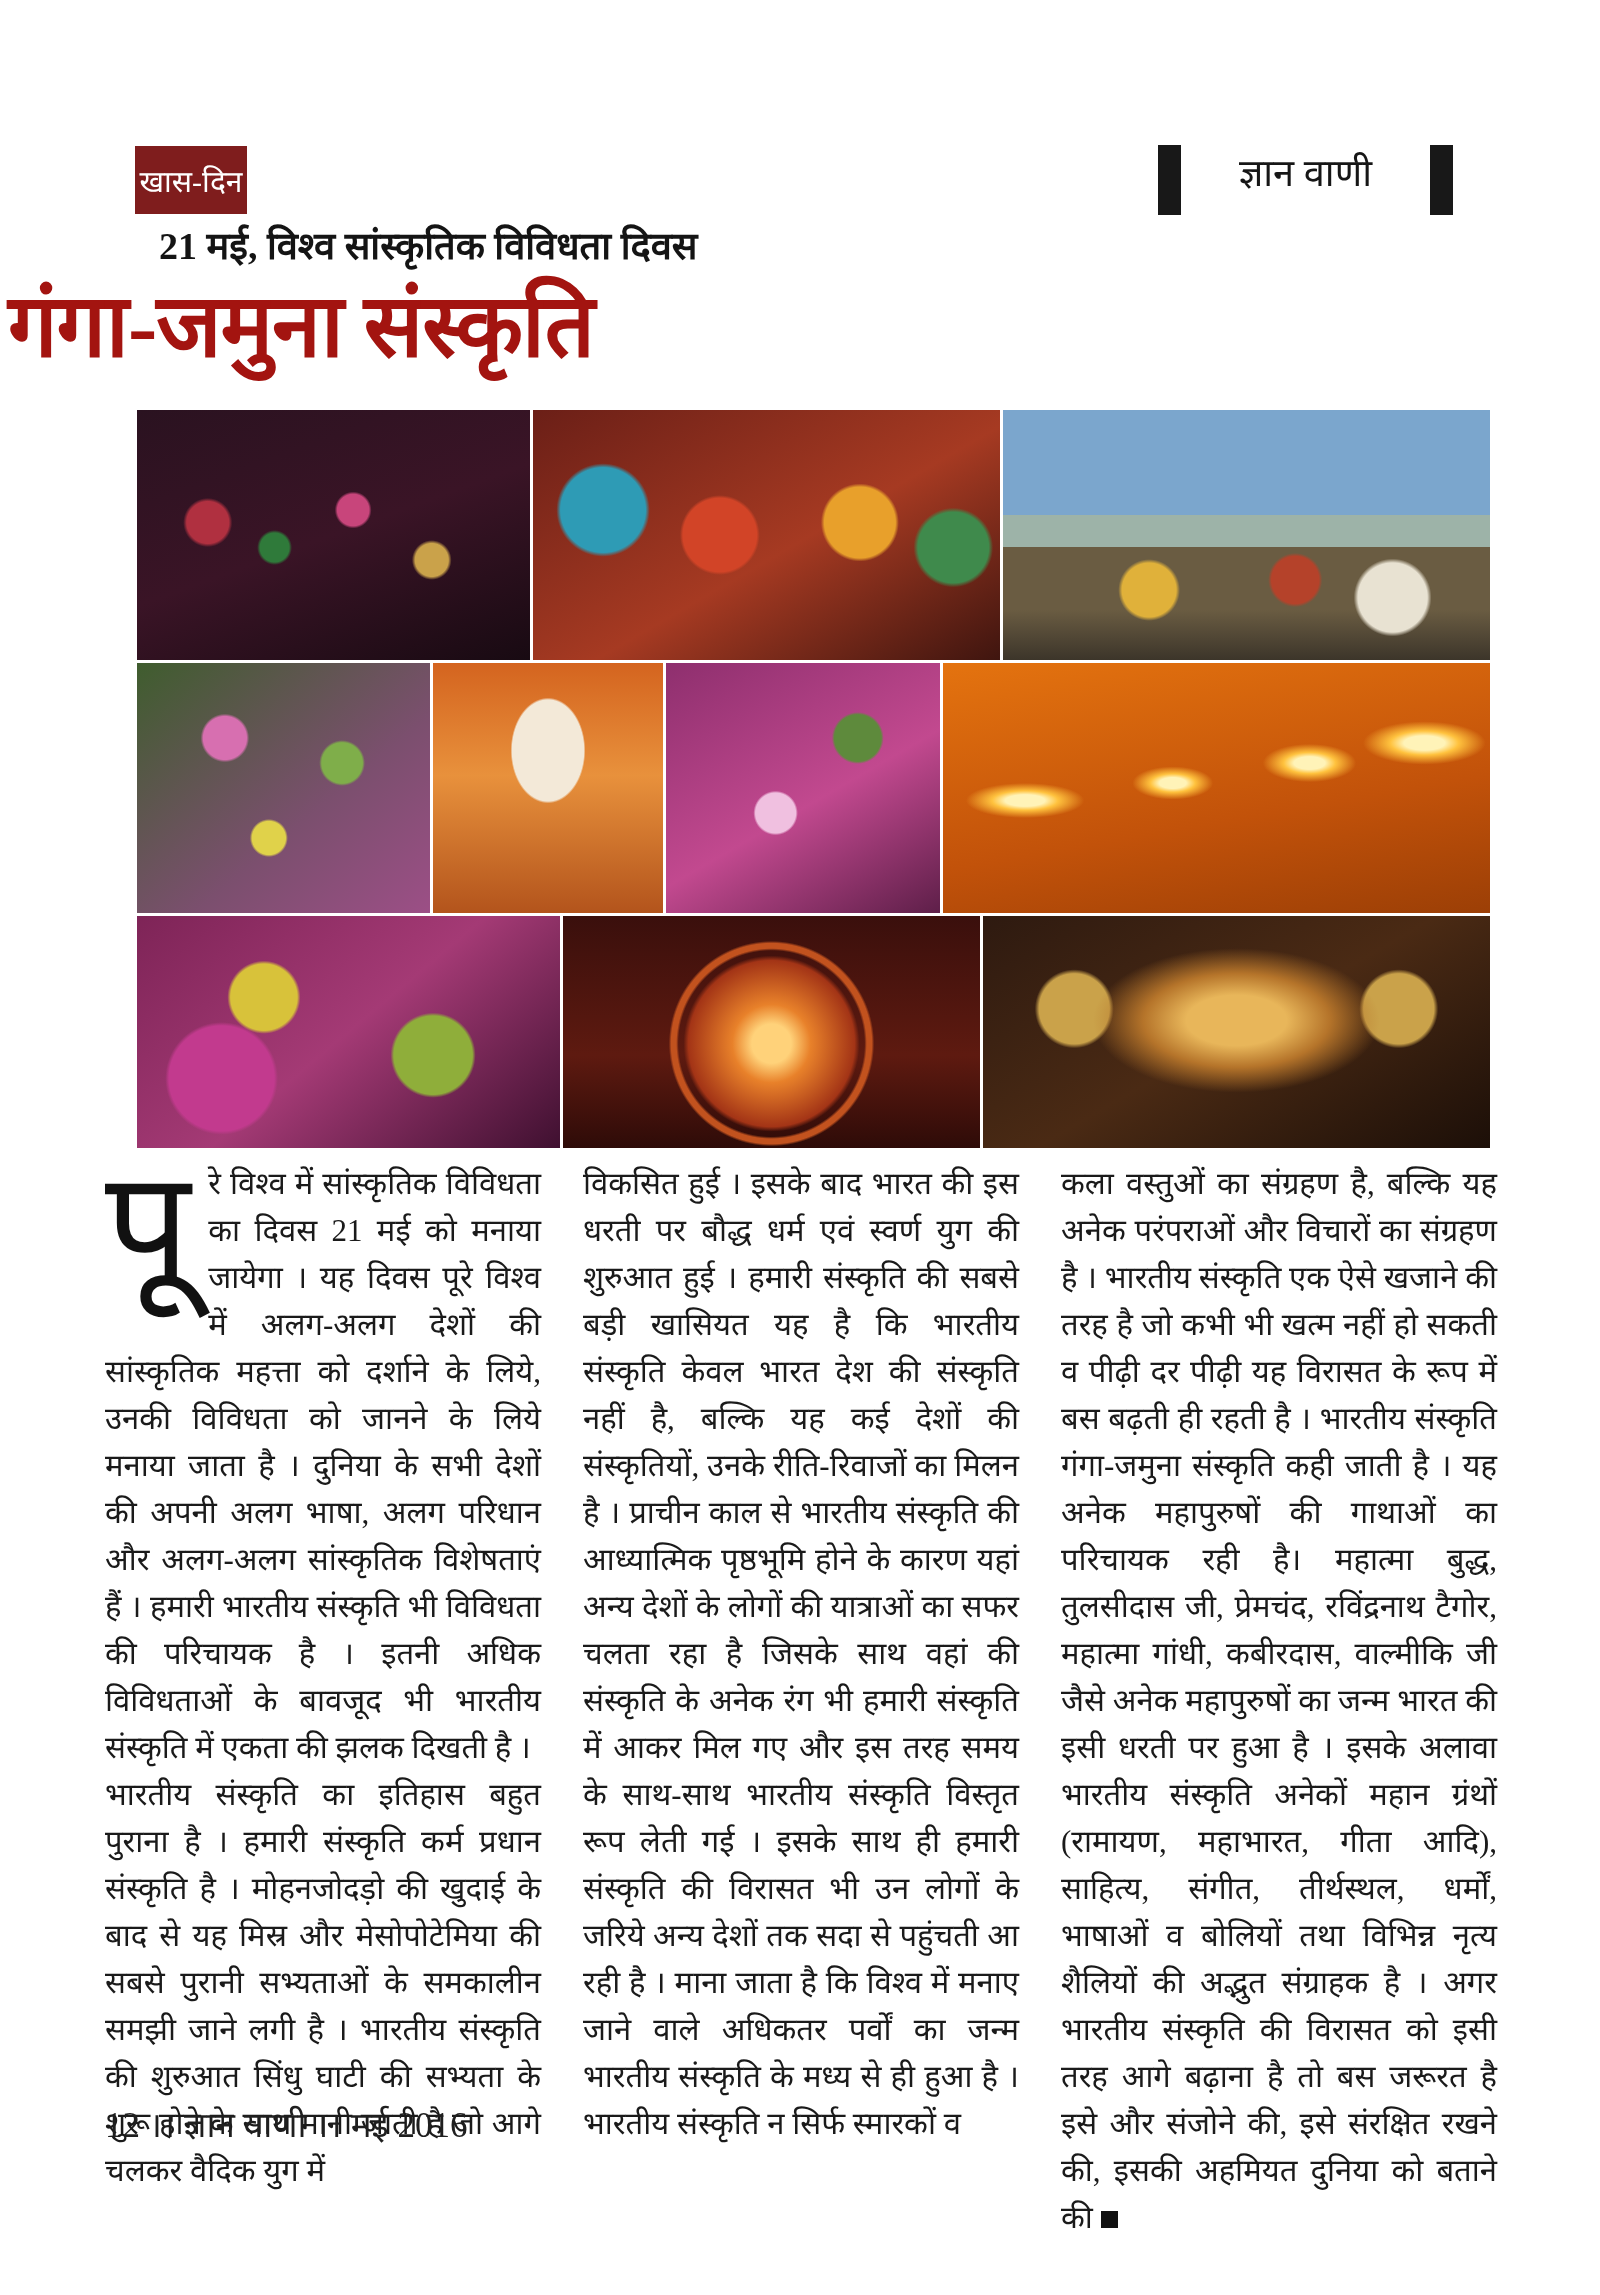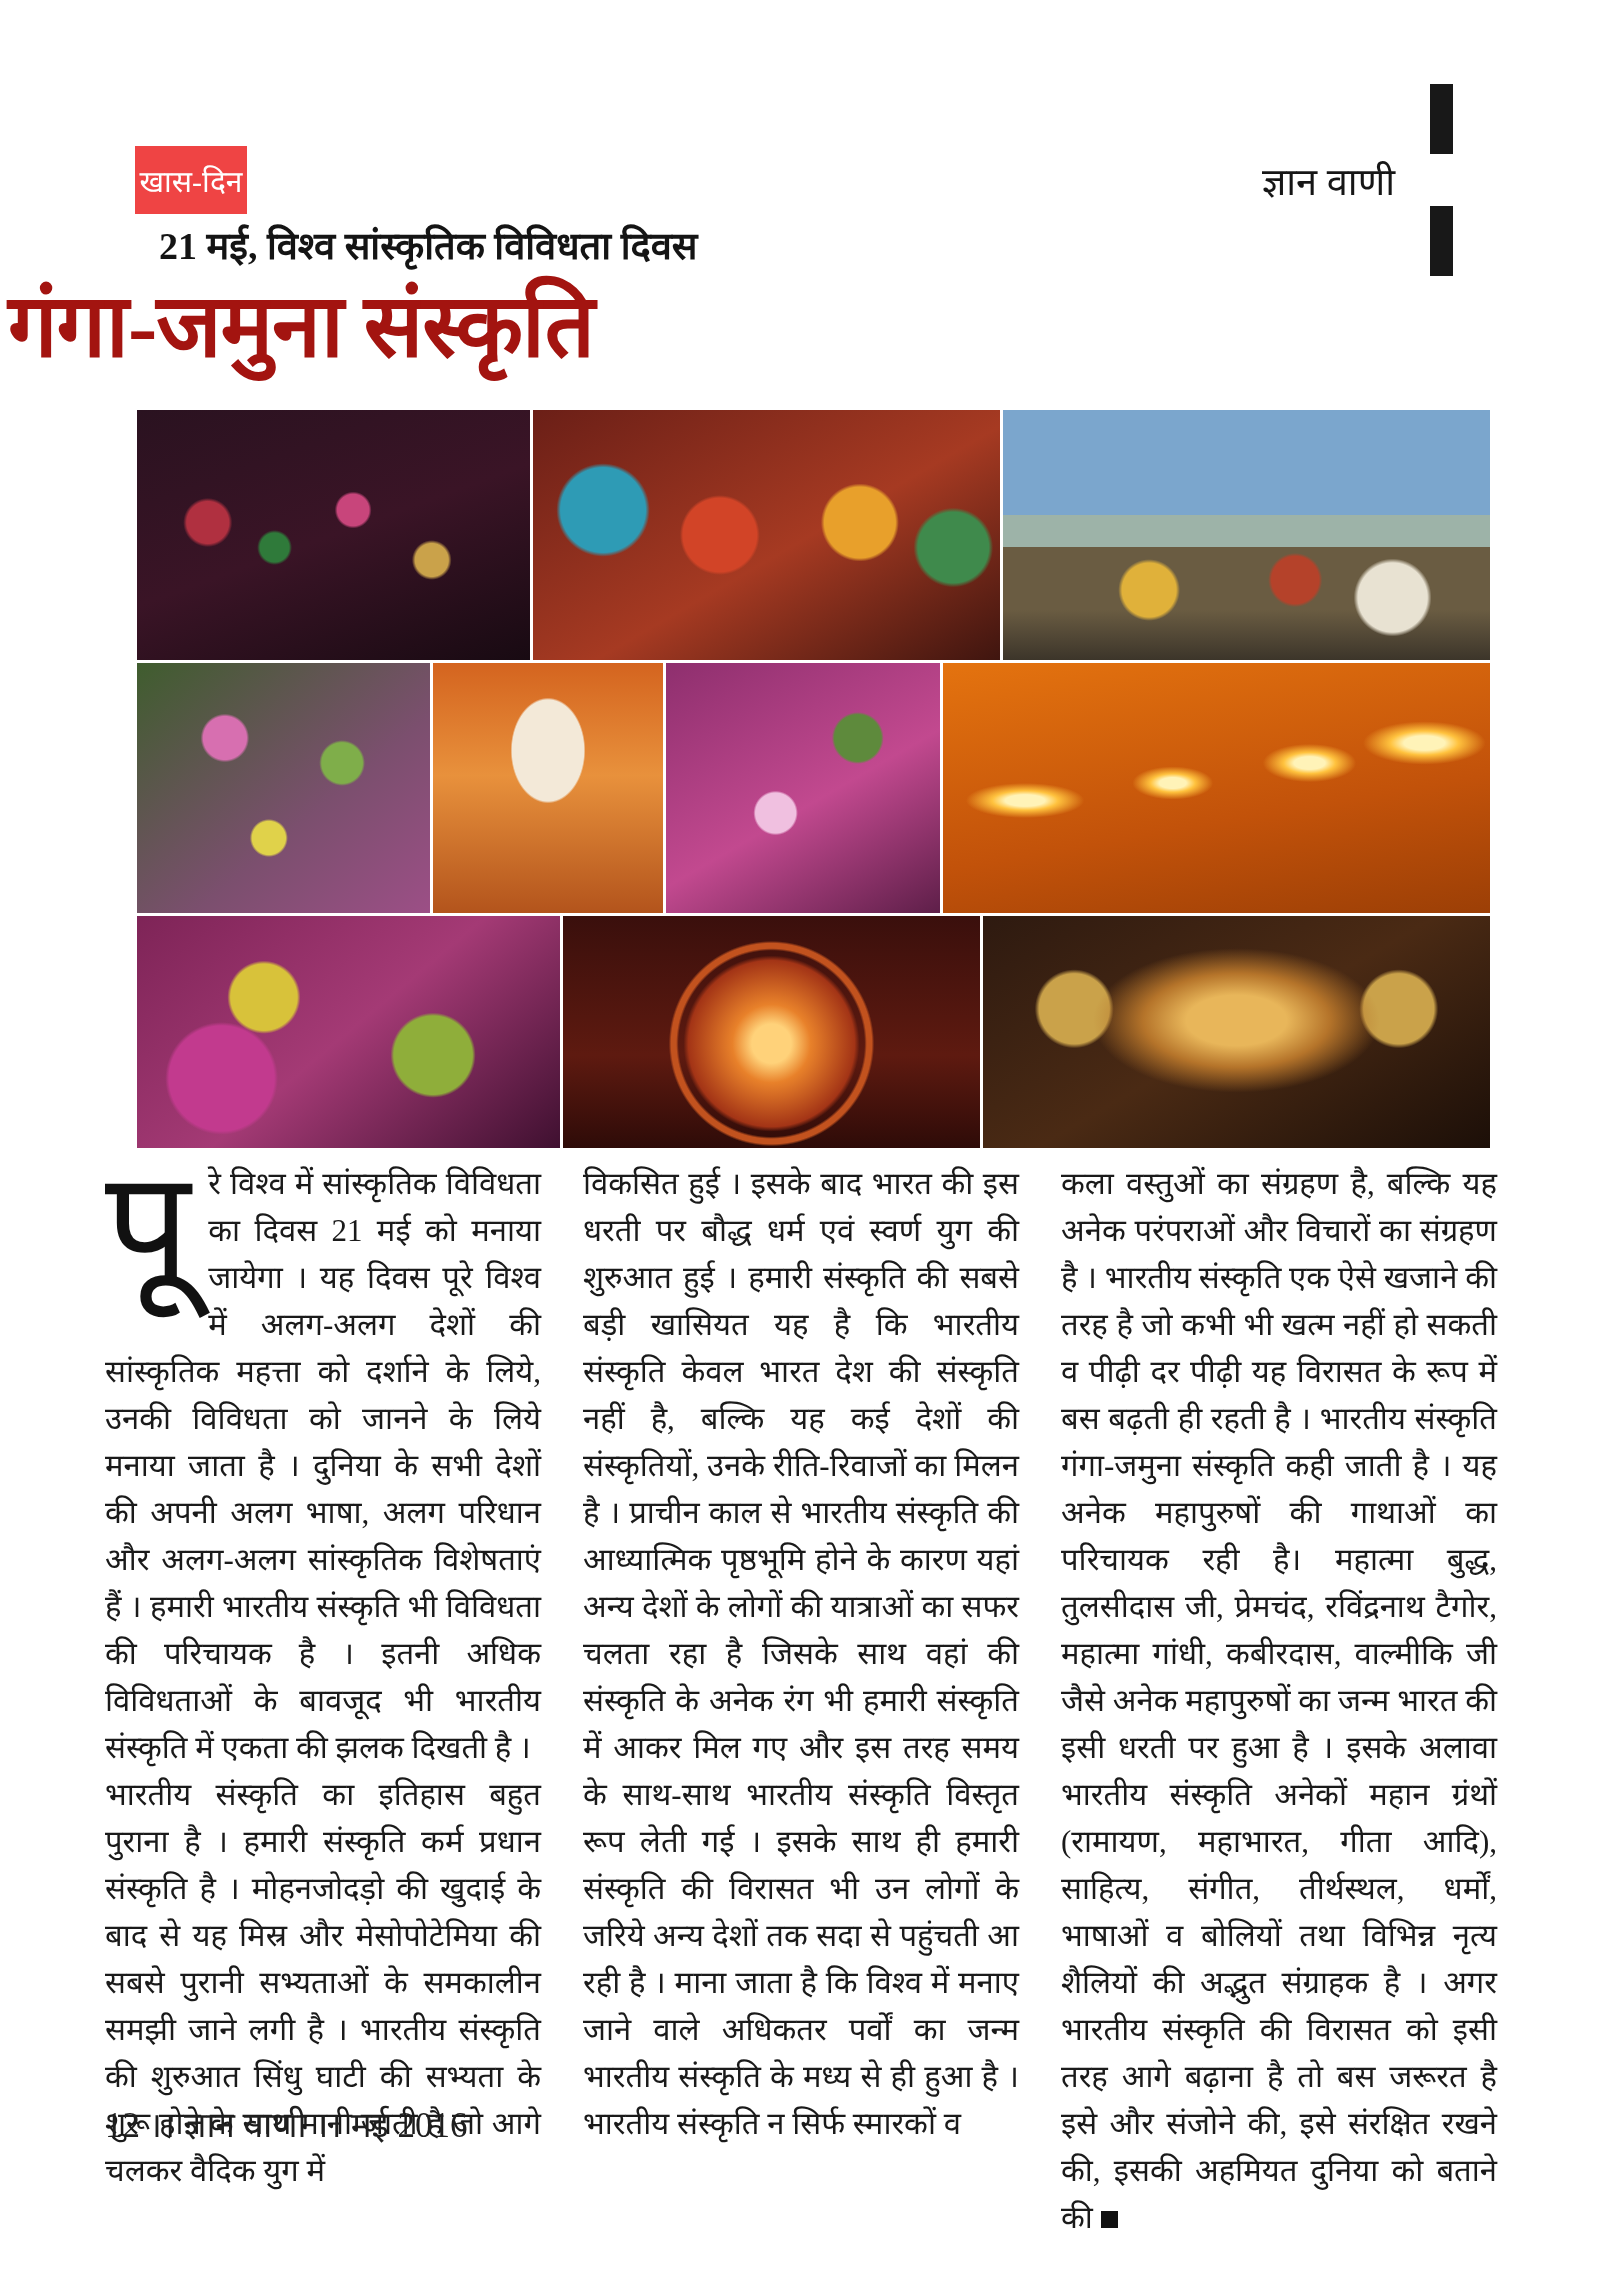--- a/index.html
+++ b/index.html
@@ -3,23 +3,23 @@
 <meta charset="utf-8">
 <style>
   html,body{margin:0;padding:0;}
   body{
     width:1600px;height:2295px;background:#ffffff;position:relative;overflow:hidden;
     font-family:"Liberation Serif","DejaVu Serif",serif;color:#1c1c1c;
   }
   
   .header-row{position:absolute;top:145px;left:135px;width:1318px;height:70px;
     display:flex;justify-content:space-between;align-items:center;}
-  .badge{background:#ef4444;color:#ffffff;width:112px;height:68px;
+  .badge{background:#7f1d1d;color:#ffffff;width:112px;height:68px;
     display:flex;align-items:center;justify-content:center;font-size:30px;}
-  .masthead{display:flex;align-items:flex-end;flex-direction:column;}
+  .masthead{display:flex;align-items:flex-start;}
   .masthead .bar{width:23px;height:70px;background:#181818;}
   .masthead .name{font-size:38px;margin:0 58px;color:#161616;}
   .subheading{position:absolute;top:218px;left:115px;font-size:38px;font-weight:700;color:#141414;margin-left:44px;}
   
   .main-title{position:absolute;top:262px;left:8px;width:100%;text-align:left;
     font-size:88px;font-weight:700;color:#a31410;letter-spacing:-1px;}
   
   .collage{position:absolute;top:410px;left:137px;width:1353px;height:738px;
     display:flex;flex-direction:column;gap:3px;background:#ffffff;}
   .crow{display:flex;gap:3px;}

